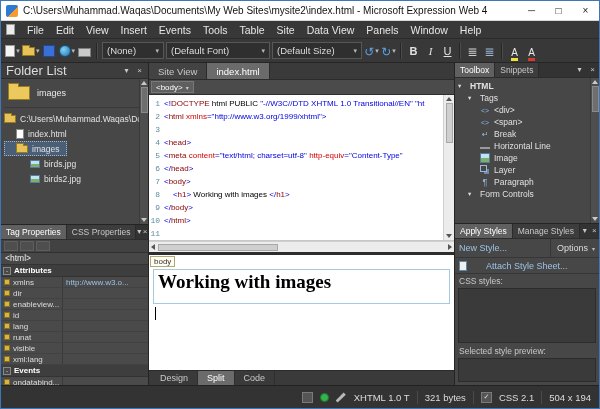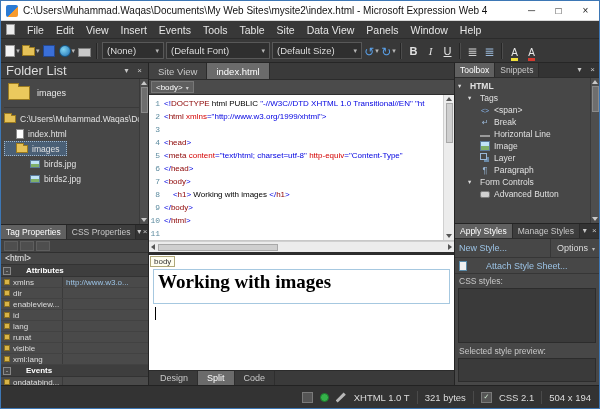--- a/index.html
+++ b/index.html
@@ -76,21 +76,21 @@
   .sb-up{width:0;height:0;border-left:3px solid transparent;border-right:3px solid transparent;border-bottom:4px solid #c8c8c8;margin-bottom:2px}
   .sb-dn{width:0;height:0;border-left:3px solid transparent;border-right:3px solid transparent;border-top:4px solid #c8c8c8;margin-top:auto}
   .sb-thumb{width:7px;height:26px;background:#6e6e6e;border:1px solid #8a8a8a}
 
   
   .tp-toolbar{flex:0 0 12px;display:flex;align-items:center;gap:2px;padding:1px 3px;background:#424242;border-bottom:1px solid #303030}
   .tp-tool{width:14px;height:10px;background:#4e4e4e;border:1px solid #5e5e5e;color:#c8c8c8;font-size:6px;display:flex;align-items:center;justify-content:center}
   .tp-curtag{flex:0 0 11px;font-size:8.5px;color:#eee;padding:0 4px;background:#474747}
   .tp-grid{flex:1;overflow:hidden;background:#4a4a4a;border-top:1px solid #333;display:flex}
   .tp-col{flex:1;min-width:0}
-  .tp-sec{display:flex;align-items:center;height:12px;background:#3e3e3e;border-bottom:1px solid #333;font-size:8px;color:#fff;font-weight:bold;gap:15px;padding-left:2px}
+  .tp-sec{display:flex;align-items:center;height:12px;background:#3e3e3e;border-bottom:1px solid #333;font-size:8px;color:#fff;font-weight:bold;gap:3px;padding-left:2px}
   .tp-exp{width:8px;height:8px;border:1px solid #888;color:#ddd;font-size:6px;line-height:6px;display:flex;align-items:center;justify-content:center;background:#4a4a4a}
   .tp-row{display:flex;height:11px;border-bottom:1px solid #424242;align-items:center}
   .tp-row .nm{width:62px;flex:0 0 62px;display:flex;align-items:center;gap:3px;padding-left:3px;font-size:8px;color:#ddd;border-right:1px solid #3a3a3a;height:100%;overflow:hidden;white-space:nowrap}
   .tp-row .vl{flex:1;font-size:8px;color:#9cc3e5;padding-left:3px;white-space:nowrap;overflow:hidden}
   .tag-glyph{width:6px;height:6px;background:#d8b448;border:1px solid #8a6f1f;flex:0 0 6px}
 
   
   .doc-tabs{flex:0 0 17px;background:#3a3a3a;display:flex;border-bottom:1px solid #2b2b2b}
   .doc-tab{font-size:9.5px;color:#c8c8c8;padding:0 9px;display:flex;align-items:center;background:#434343;border-right:1px solid #2b2b2b;gap:5px}
   .doc-tab.active{background:#6b6b6b;color:#fff}
@@ -488,20 +488,24 @@
             <div class="tbx-row lvl0">
               <span class="tbx-caret">▾</span>
               <span class="tbx-lbl bold">HTML</span>
             </div>
             <div class="tbx-row lvl1">
               <span class="tbx-caret">▾</span>
               <span class="tbx-lbl">Tags</span>
             </div>
             <div class="tbx-row lvl2">
                 <span class="txi txi-tag"></span>
+                <span class="tbx-lbl">&lt;div&gt;</span>
+              </div>
+            <div class="tbx-row lvl2">
+                <span class="txi txi-tag"></span>
                 <span class="tbx-lbl">&lt;span&gt;</span>
               </div>
             <div class="tbx-row lvl2">
                 <span class="txi txi-break"></span>
                 <span class="tbx-lbl">Break</span>
               </div>
             <div class="tbx-row lvl2">
                 <span class="txi">
                   <span class="txi-hline"></span>
                 </span>
@@ -518,26 +522,20 @@
                 <span class="tbx-lbl">Layer</span>
               </div>
             <div class="tbx-row lvl2">
                 <span class="txi txi-para"></span>
                 <span class="tbx-lbl">Paragraph</span>
               </div>
             <div class="tbx-row lvl1">
               <span class="tbx-caret">▾</span>
               <span class="tbx-lbl">Form Controls</span>
             </div>
-            <div class="tbx-row lvl2">
-                <span class="txi">
-                  <span class="txi-btn"></span>
-                </span>
-                <span class="tbx-lbl">Advanced Button</span>
-              </div>
           </div>
           <div class="vscroll">
             <span class="sb-up"></span>
             <span class="sb-thumb"></span>
             <span class="sb-dn"></span>
           </div>
         </div>
       </section>
 
       <section class="panel" style="flex:1;border-top:1px solid #242424">

